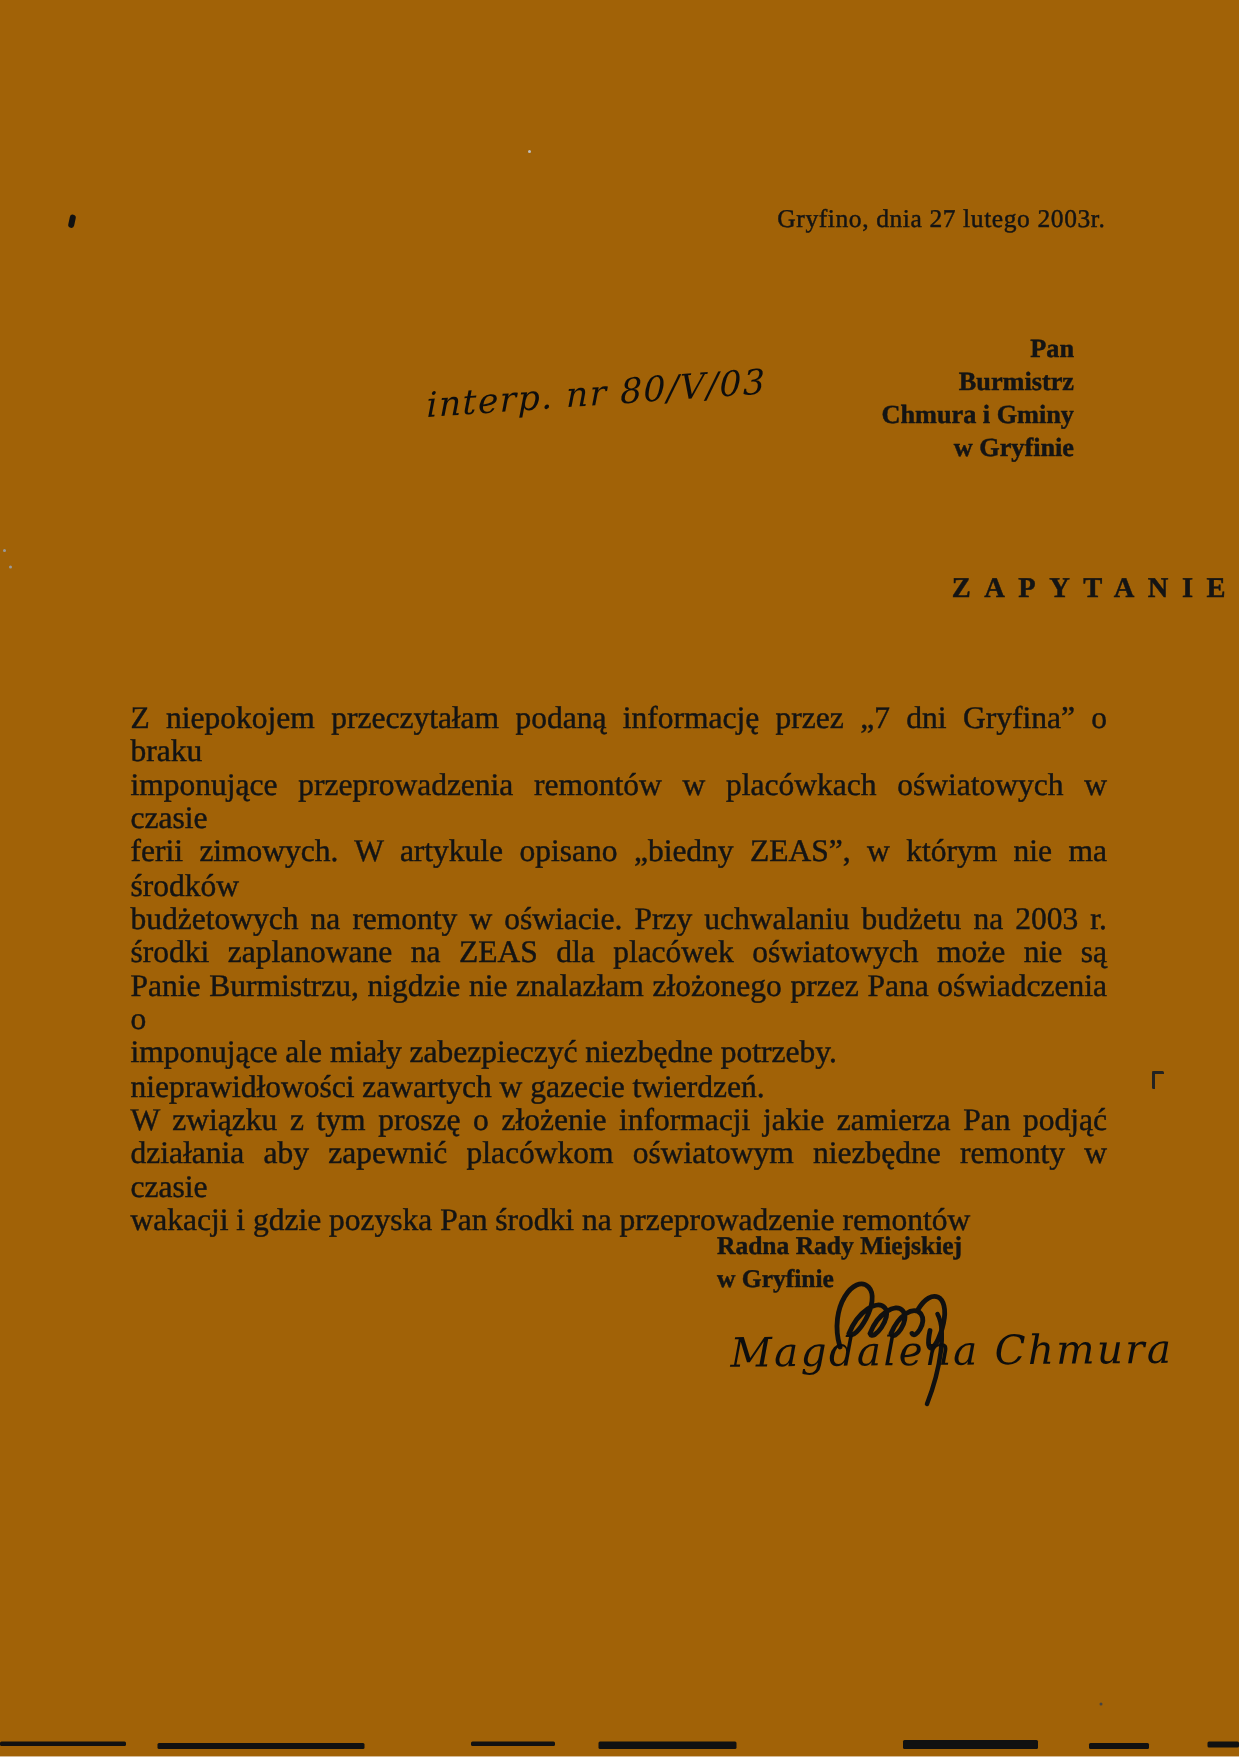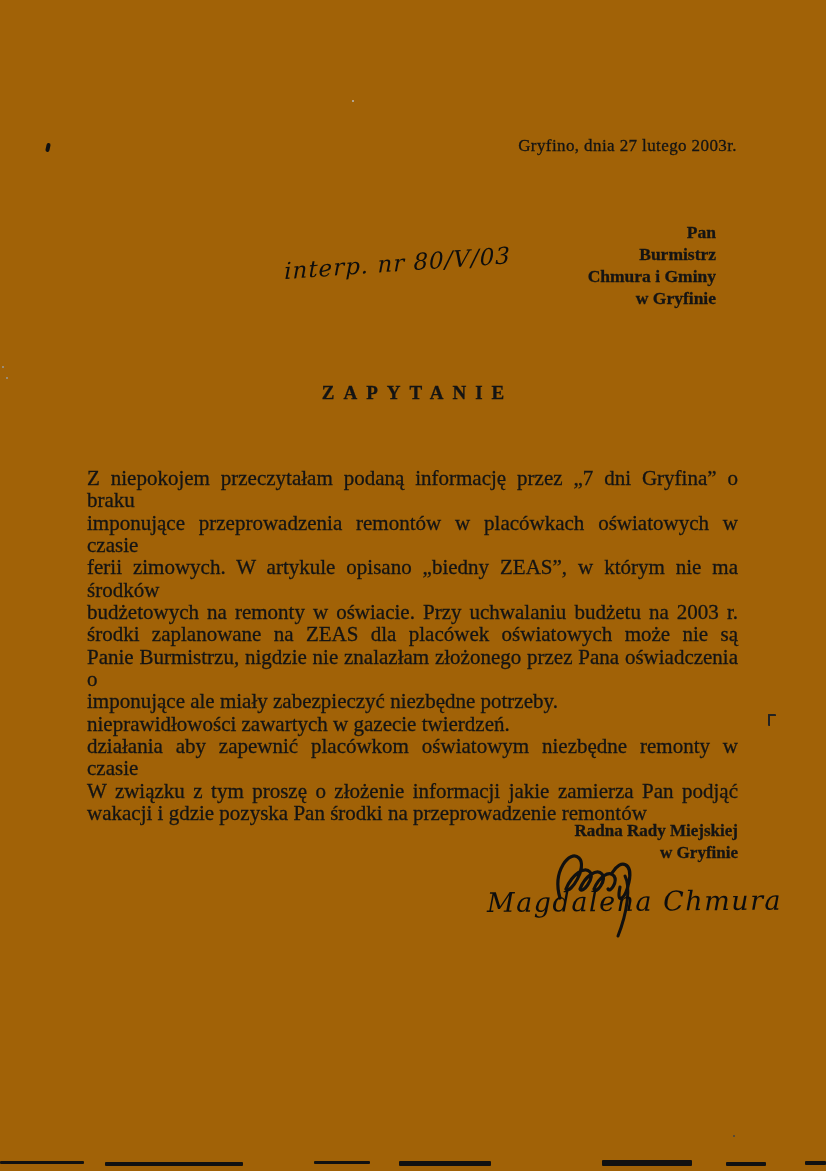--- a/index.html
+++ b/index.html
@@ -24,33 +24,33 @@
   }
   .hand-note {
     position: absolute; top: 250px; left: 284px; width: 230px;
     font-family: "DejaVu Serif", serif; font-style: italic;
     font-size: 23px; letter-spacing: 1px; color: #0d0d0d;
     transform: rotate(-4deg) skewX(-4deg);
     white-space: nowrap;
   }
   .title {
     position: absolute; top: 382px; left: 0; width: 826px;
-    text-align: center; font-size: 19px; font-weight: bold;
+    text-align: right; font-size: 19px; font-weight: bold;
     letter-spacing: 9px; text-indent: 9px;
   }
   .body-block {
     position: absolute; top: 467px; left: 87px; width: 651px;
     font-size: 21px; line-height: 22.35px;
   }
   .bline { text-align: justify; text-align-last: justify; }
   .bline.pend { text-align-last: left; }
 
   .sig-role {
     position: absolute; top: 820px; left: 478px; width: 260px;
-    text-align: right; font-size: 17px; font-weight: bold; line-height: 22px; font-family: Liberation Serif, serif;
+    text-align: left; font-size: 17px; font-weight: bold; line-height: 22px; font-family: Liberation Serif, serif;
   }
   .sig-scribble { position: absolute; top: 843px; left: 546px; }
   .sig-name {
     position: absolute; top: 886px; left: 487px; width: 250px;
     font-family: "DejaVu Serif", serif; font-style: italic;
     font-size: 27px; letter-spacing: 1.5px; color: #0d0d0d;
     transform: rotate(-0.5deg); white-space: nowrap;
   }
 
   
@@ -90,22 +90,22 @@
 
   <div class="body-block typed">
     <div class="bline">Z niepokojem przeczytałam podaną informację przez „7 dni Gryfina” o braku</div>
     <div class="bline">imponujące przeprowadzenia remontów w placówkach oświatowych w czasie</div>
     <div class="bline">ferii zimowych. W artykule opisano „biedny ZEAS”, w którym nie ma środków</div>
     <div class="bline">budżetowych na remonty w oświacie. Przy uchwalaniu budżetu na 2003 r.</div>
     <div class="bline">środki zaplanowane na ZEAS dla placówek oświatowych może nie są</div>
     <div class="bline">Panie Burmistrzu, nigdzie nie znalazłam złożonego przez Pana oświadczenia o</div>
     <div class="bline pend">imponujące ale miały zabezpieczyć niezbędne potrzeby.</div>
     <div class="bline pend">nieprawidłowości zawartych w gazecie twierdzeń.</div>
+    <div class="bline">W związku z tym proszę o złożenie informacji jakie zamierza Pan podjąć</div>
     <div class="bline">działania aby zapewnić placówkom oświatowym niezbędne remonty w czasie</div>
-    <div class="bline">W związku z tym proszę o złożenie informacji jakie zamierza Pan podjąć</div>
     <div class="bline pend">wakacji i gdzie pozyska Pan środki na przeprowadzenie remontów</div>
   </div>
 
   <div class="sig-role typed">
     <div>Radna Rady Miejskiej</div>
     <div>w Gryfinie</div>
   </div>
 
   <svg class="sig-scribble" width="115" height="100" viewBox="0 0 115 100" fill="none">
     <path d="M14,55 C6,28 24,6 33,15 C42,24 24,52 20,46 C26,31 39,23 44,29

